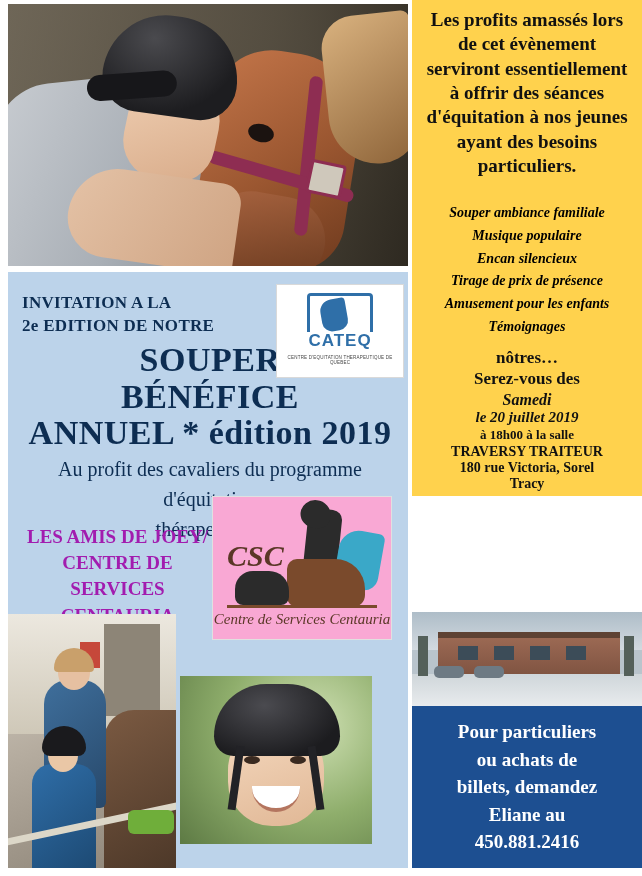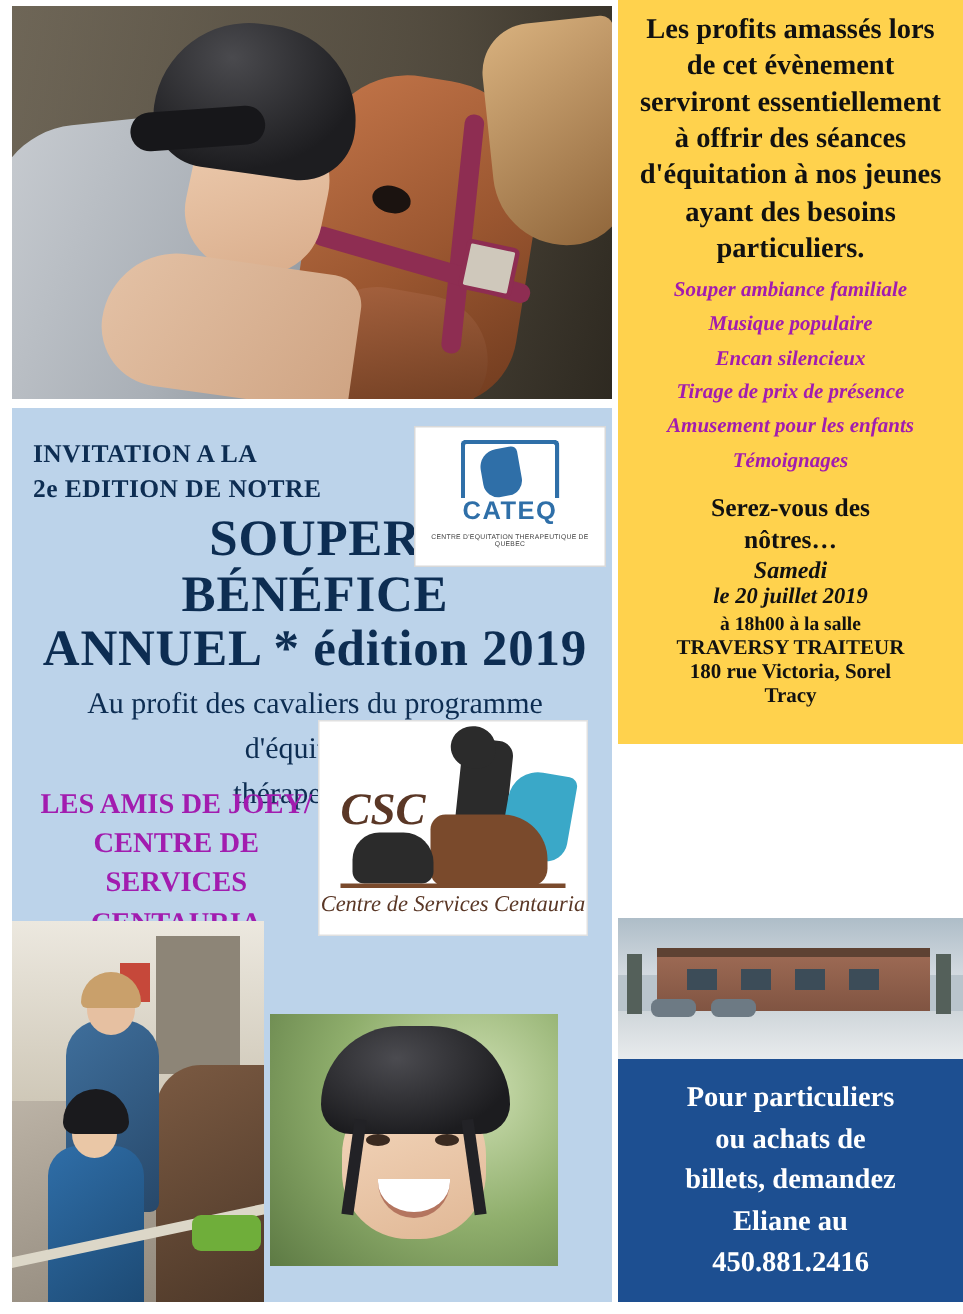--- a/index.html
+++ b/index.html
@@ -143,27 +143,27 @@
   }
   .yellow-head {
     padding: 8px 10px 0 10px;
     text-align: center;
     font-weight: bold;
     font-size: 19px;
     line-height: 1.28;
     color: #111111;
   }
   .yellow-list {
-    margin-top: 5px;
+    margin-top: 24px;
     text-align: center;
     font-style: italic;
     font-weight: bold;
     font-size: 14px;
     line-height: 1.62;
-    color: #a21caf;
+    color: #000000;
   }
   .yellow-invite {
     margin-top: 10px;
     text-align: center;
     font-weight: bold;
     color: #111111;
   }
   .yellow-invite .l1 { font-size: 17px; line-height: 1.2; }
   .yellow-invite .l2 { font-size: 16px; font-style: italic; margin-top: 2px;}
   .yellow-invite .l3 { font-size: 15px; font-style: italic; }
@@ -259,23 +259,23 @@
     text-align: center;
     font-family: "Liberation Sans", sans-serif;
     font-size: 4.5px;
     color: #444;
     letter-spacing: 0.2px;
   }
 
   
   .logo-csc {
     position: absolute;
-    left: 204px; top: 208px;
+    left: 204px; top: 224px;
     width: 178px; height: 142px;
-    background: #ffffff;
+    background: #f9a8d4;
     border: 1px solid #e0e0e0;
   }
   .logo-csc .csc-text {
     position: absolute;
     left: 14px; top: 42px;
     font-family: "Liberation Serif", serif;
     font-style: italic;
     font-weight: bold;
     font-size: 30px;
     color: #5a3726;
@@ -524,22 +524,22 @@
   <div class="yellow-list">
     <div>Souper ambiance familiale</div>
     <div>Musique populaire</div>
     <div>Encan silencieux</div>
     <div>Tirage de prix de présence</div>
     <div>Amusement pour les enfants</div>
     <div>Témoignages</div>
   </div>
 
   <div class="yellow-invite">
+    <div class="l1">nôtres…</div>
     <div class="l1">Serez-vous des</div>
-    <div class="l1">nôtres…</div>
     <div class="l2">Samedi</div>
     <div class="l3">le 20 juillet 2019</div>
     <div class="l4">à 18h00 à la salle</div>
     <div class="l5">TRAVERSY TRAITEUR</div>
     <div class="l6">180 rue Victoria, Sorel</div>
     <div class="l7">Tracy</div>
   </div>
 </div>
 
 <div class="panel-blue">

